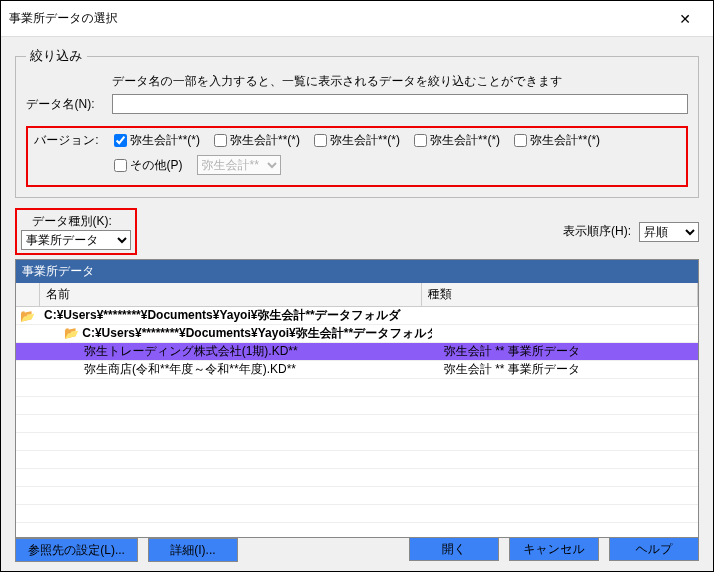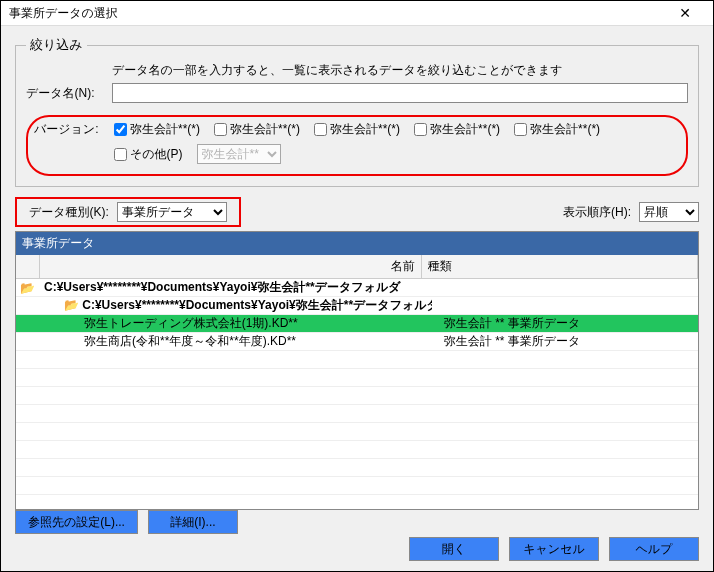--- a/index.html
+++ b/index.html
@@ -1,57 +1,57 @@
 <!DOCTYPE html>
 <html><head>
 <meta charset="utf-8">
 <style>
 * { box-sizing: border-box; margin: 0; padding: 0; font-family: "MS UI Gothic", "Meiryo", sans-serif; font-size: 12px; }
 body { background: #f0f0f0; width: 714px; height: 572px; border: 1px solid #000; position: relative; }
-.titlebar { background: #fff; height: 25px; display: flex; align-items: center; padding: 12px 8px; border-bottom: 1px solid #ddd; }
+.titlebar { background: #fff; height: 36px; display: flex; align-items: center; padding: 12px 8px; border-bottom: 1px solid #ddd; }
 .titlebar .title { flex: 1; }
 .titlebar .close { width: 40px; text-align: center; font-size: 14px; cursor: default; }
 .content { padding: 10px 14px; }
 fieldset { border: 1px solid #bbb; padding: 8px 10px 10px 10px; margin-bottom: 10px; position: relative; }
 legend { padding: 0 4px; font-size: 13px; }
 .row { display: flex; align-items: center; margin-bottom: 6px; gap: 6px; }
 .label { width: 80px; }
 input[type=text] { border: 1px solid #888; height: 20px; padding: 0 4px; background: #fff; }
 .data-name-field { flex: 1; }
 .hint { margin-left: 86px; margin-bottom: 4px; }
 .chk { display: inline-flex; align-items: center; gap: 3px; }
 .chk input { width: 13px; height: 13px; }
 select { border: 1px solid #888; height: 20px; background: #fff; }
 .disabled { color: #999; }
 .redbox { border: 2px solid #e00; padding: 4px 6px; }
-.version-group { margin-top: 12px; border-radius: 23px; }
+.version-group { margin-top: 12px; }
 .version-row { display: flex; gap: 14px; align-items: center; margin-bottom: 6px; flex-wrap: wrap; }
 .mid-row { display: flex; align-items: center; gap: 8px; margin: 6px 0 4px 0; }
 .mid-row .spacer { flex: 1; }
 .table-container { border: 1px solid #888; background: #fff; }
 .table-title { background: #3a68a6; color: #fff; padding: 3px 6px; }
 .thead { display: flex; background: #f4f4f4; border-bottom: 1px solid #ccc; }
 .thead div { padding: 3px 6px; border-right: 1px solid #ccc; }
 .thead .c1 { width: 24px; }
-.thead .c2 { flex: 1.4; text-align: right; }
+.thead .c2 { flex: 1.4; }
 .thead .c3 { flex: 1; }
 .tbody { height: 230px; overflow-y: auto; background: #fff; }
 .trow { display: flex; border-bottom: 1px solid #eee; height: 18px; align-items: center; }
 .trow .c1 { width: 24px; text-align: center; }
 .trow .c2 { flex: 1.4; padding-left: 4px; white-space: nowrap; overflow: hidden; }
 .trow .c3 { flex: 1; padding-left: 4px; white-space: nowrap; overflow: hidden; }
 .folder-icon { color: #e6a800; }
 .indent-1 { padding-left: 24px !important; }
 .indent-2 { padding-left: 44px !important; }
-.selected { background: #22c55e; }
+.selected { background: #8b5cf6; }
 .bottom-opts { display: flex; align-items: center; gap: 10px; margin: 10px 0 8px 0; }
 .btn-row { display: flex; gap: 10px; margin-bottom: 10px; }
 .btn { border: 1px solid #888; background: #3b82f6; padding: 3px 12px; min-width: 90px; text-align: center; cursor: default; height: 24px; display: inline-flex; align-items: center; justify-content: center; }
 .footer { position: absolute; bottom: 10px; right: 14px; display: flex; gap: 10px; }
-.redbox-inline { border: 2px solid #e00; padding: 3px 12px; display: inline-flex; align-items: center; }
+.redbox-inline { border: 2px solid #e00; padding: 3px 4px; display: inline-flex; align-items: center; flex-direction: column; }
 .sel-dt { width: 110px; }
 .sel-ord { width: 60px; }
 </style>
 </head>
 <body>
 
 <div class="titlebar" data-name="titlebar">
   <span class="title" data-name="window-title">事業所データの選択</span>
   <span class="close" data-name="close-icon">✕</span>
 </div>

